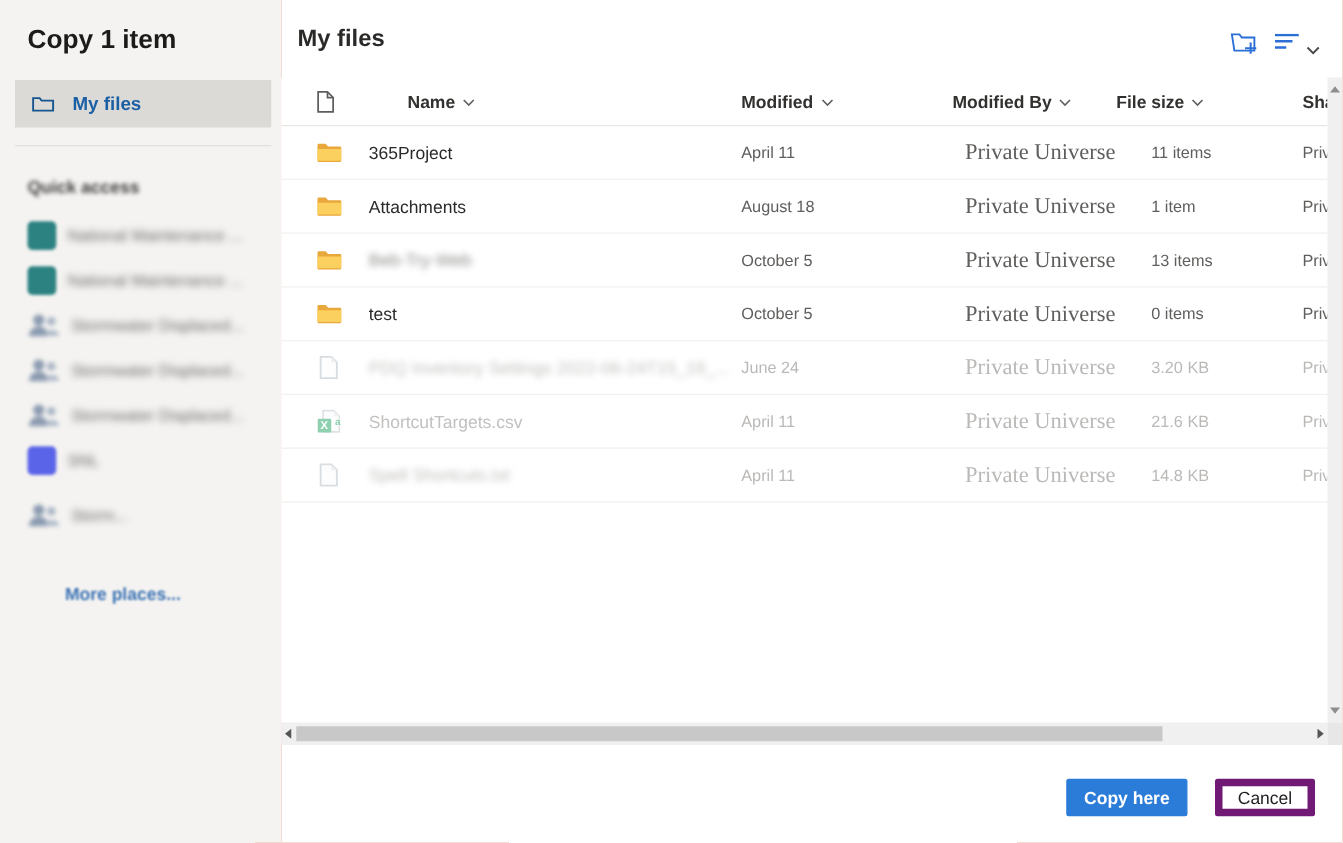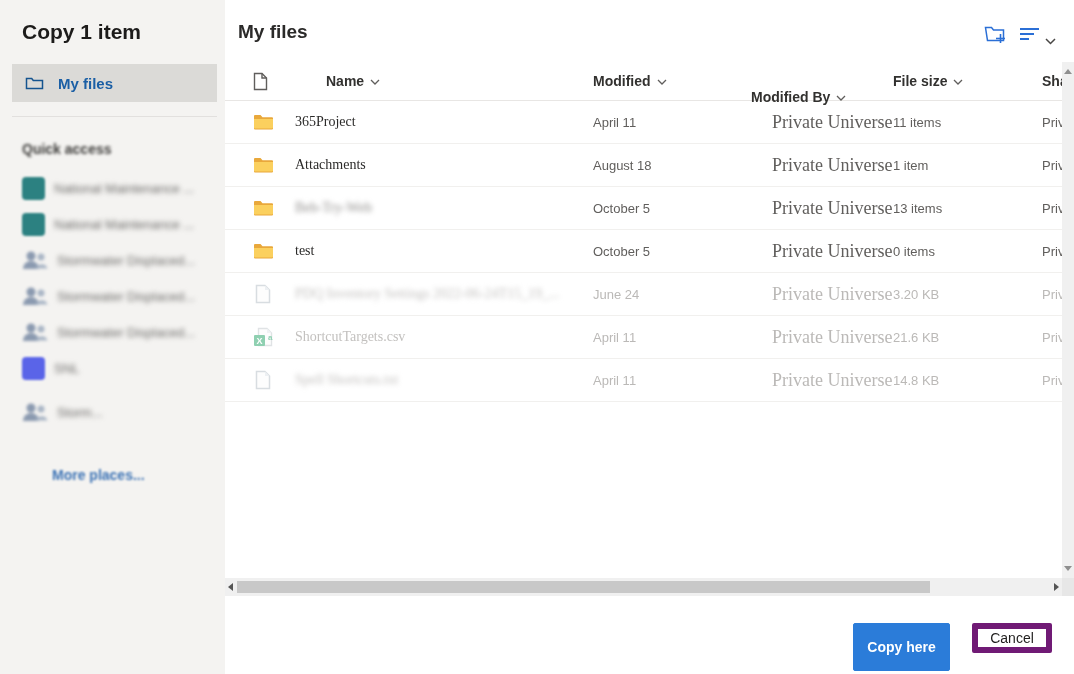--- a/index.html
+++ b/index.html
@@ -33,30 +33,30 @@
   .main-title { position:absolute; left:13px; top:21px; font-size:19px; font-weight:700; color:#2b2a29; }
   .tb-newfolder { position:absolute; left:759px; top:23px; cursor:pointer; }
   .tb-sort { position:absolute; left:795px; top:27px; cursor:pointer; }
   .tb-chevron { position:absolute; left:820px; top:31px; cursor:pointer; }
 
   .list-clip { position:absolute; left:0; top:62px; width:837px; height:516px; overflow:hidden; background:#fff; }
   .thead { position:relative; height:39px; border-bottom:1px solid #e8e6e4; }
   .th-doc-ic { position:absolute; left:28px; top:10px; }
   .hcell { position:absolute; top:50%; transform:translateY(-50%); font-size:14px; font-weight:700; color:#32312f; white-space:nowrap; cursor:pointer; }
   .hcell svg { margin-left:6px; vertical-align:1px; }
-  .col-name { left:70px;padding-left:31px; } .col-modified { left:368px; } .col-modified_by { left:526px;margin-top:16px; }
+  .col-name { left:70px;padding-left:31px; } .col-modified { left:368px; } .col-modified_by { left:537px; }
   .col-file_size { left:668px; } .col-sharing { left:817px; }
 
   .row { position:relative; height:43px; border-bottom:1px solid #f1f0ee; cursor:pointer; }
   .cell { position:absolute; top:50%; transform:translateY(-50%); white-space:nowrap; }
   .c-icon { left:27px; width:22px; display:flex; justify-content:center; }
-  .c-name { left:70px; font-size:14px; color:#2b2a29;font-family:Liberation Serif, serif; }
+  .c-name { left:70px; font-size:14px; color:#2b2a29; }
   .c-mod { left:368px; font-size:13px; color:#605e5c; }
   .c-by { left:547px; font-size:18px; color:#605e5c;font-family:Liberation Serif, serif; }
-  .c-size { left:668px; font-size:13px; color:#605e5c; }
+  .c-size { left:696px; font-size:13px; color:#605e5c; }
   .c-share { left:817px; font-size:13px; color:#605e5c; width:60px; }
   .ic { display:none; }
   .row[data-type="folder"] .ic-folder,
   .row[data-type="file"] .ic-file,
   .row[data-type="csv"] .ic-csv { display:block; }
   .row.disabled { cursor:default; }
   .row.disabled .c-name { color:#c3c1bf; }
   .row.disabled .c-mod, .row.disabled .c-by, .row.disabled .c-size, .row.disabled .c-share { color:#bbb9b7; }
   .row.disabled .ic { opacity:.5; }
   .redacted { filter:blur(2.6px); }
@@ -66,21 +66,21 @@
   .vscroll { position:absolute; left:837px; top:62px; width:12px; height:516px; background:#f0f0f0; }
   .vs-up { position:absolute; left:2px; top:7px; width:0; height:0; border-left:4px solid transparent; border-right:4px solid transparent; border-bottom:5px solid #8f8f8f; cursor:pointer; }
   .vs-down { position:absolute; left:2px; bottom:7px; width:0; height:0; border-left:4px solid transparent; border-right:4px solid transparent; border-top:5px solid #8f8f8f; cursor:pointer; }
   .hscroll { position:absolute; left:0; top:578px; width:837px; height:18px; background:#f0f0f0; }
   .hs-left { position:absolute; left:3px; top:5px; width:0; height:0; border-top:4px solid transparent; border-bottom:4px solid transparent; border-right:5px solid #555; cursor:pointer; }
   .hs-right { position:absolute; right:3px; top:5px; width:0; height:0; border-top:4px solid transparent; border-bottom:4px solid transparent; border-left:5px solid #555; cursor:pointer; }
   .hs-thumb { position:absolute; left:12px; top:3px; width:693px; height:12px; background:#c8c8c8; cursor:pointer; }
   .sb-corner { position:absolute; left:837px; top:578px; width:12px; height:18px; background:#e7e7e7; }
 
   
-  .btn-copy { position:absolute; left:628px; top:623px; width:97px; height:48px; background:#2b7cd9; color:#fff; border:1px solid #2b7cd9; border-radius:2px; font-family:"Liberation Sans",sans-serif; font-size:14px; font-weight:700; cursor:pointer; }
+  .btn-copy { position:absolute; left:628px; top:623px; width:97px; height:30px; background:#2b7cd9; color:#fff; border:1px solid #2b7cd9; border-radius:2px; font-family:"Liberation Sans",sans-serif; font-size:14px; font-weight:700; cursor:pointer; }
   .btn-cancel { position:absolute; left:747px; top:623px; width:80px; height:30px; background:#fff; color:#201f1e; border:6px solid #701a75; border-radius:2px; font-family:"Liberation Sans",sans-serif; font-size:14px; cursor:pointer; }
 </style>
 </head>
 <body>
 
 <div class="app">
 
   <div class="sidebar">
     <div class="side-title">Copy 1 item</div>
 

